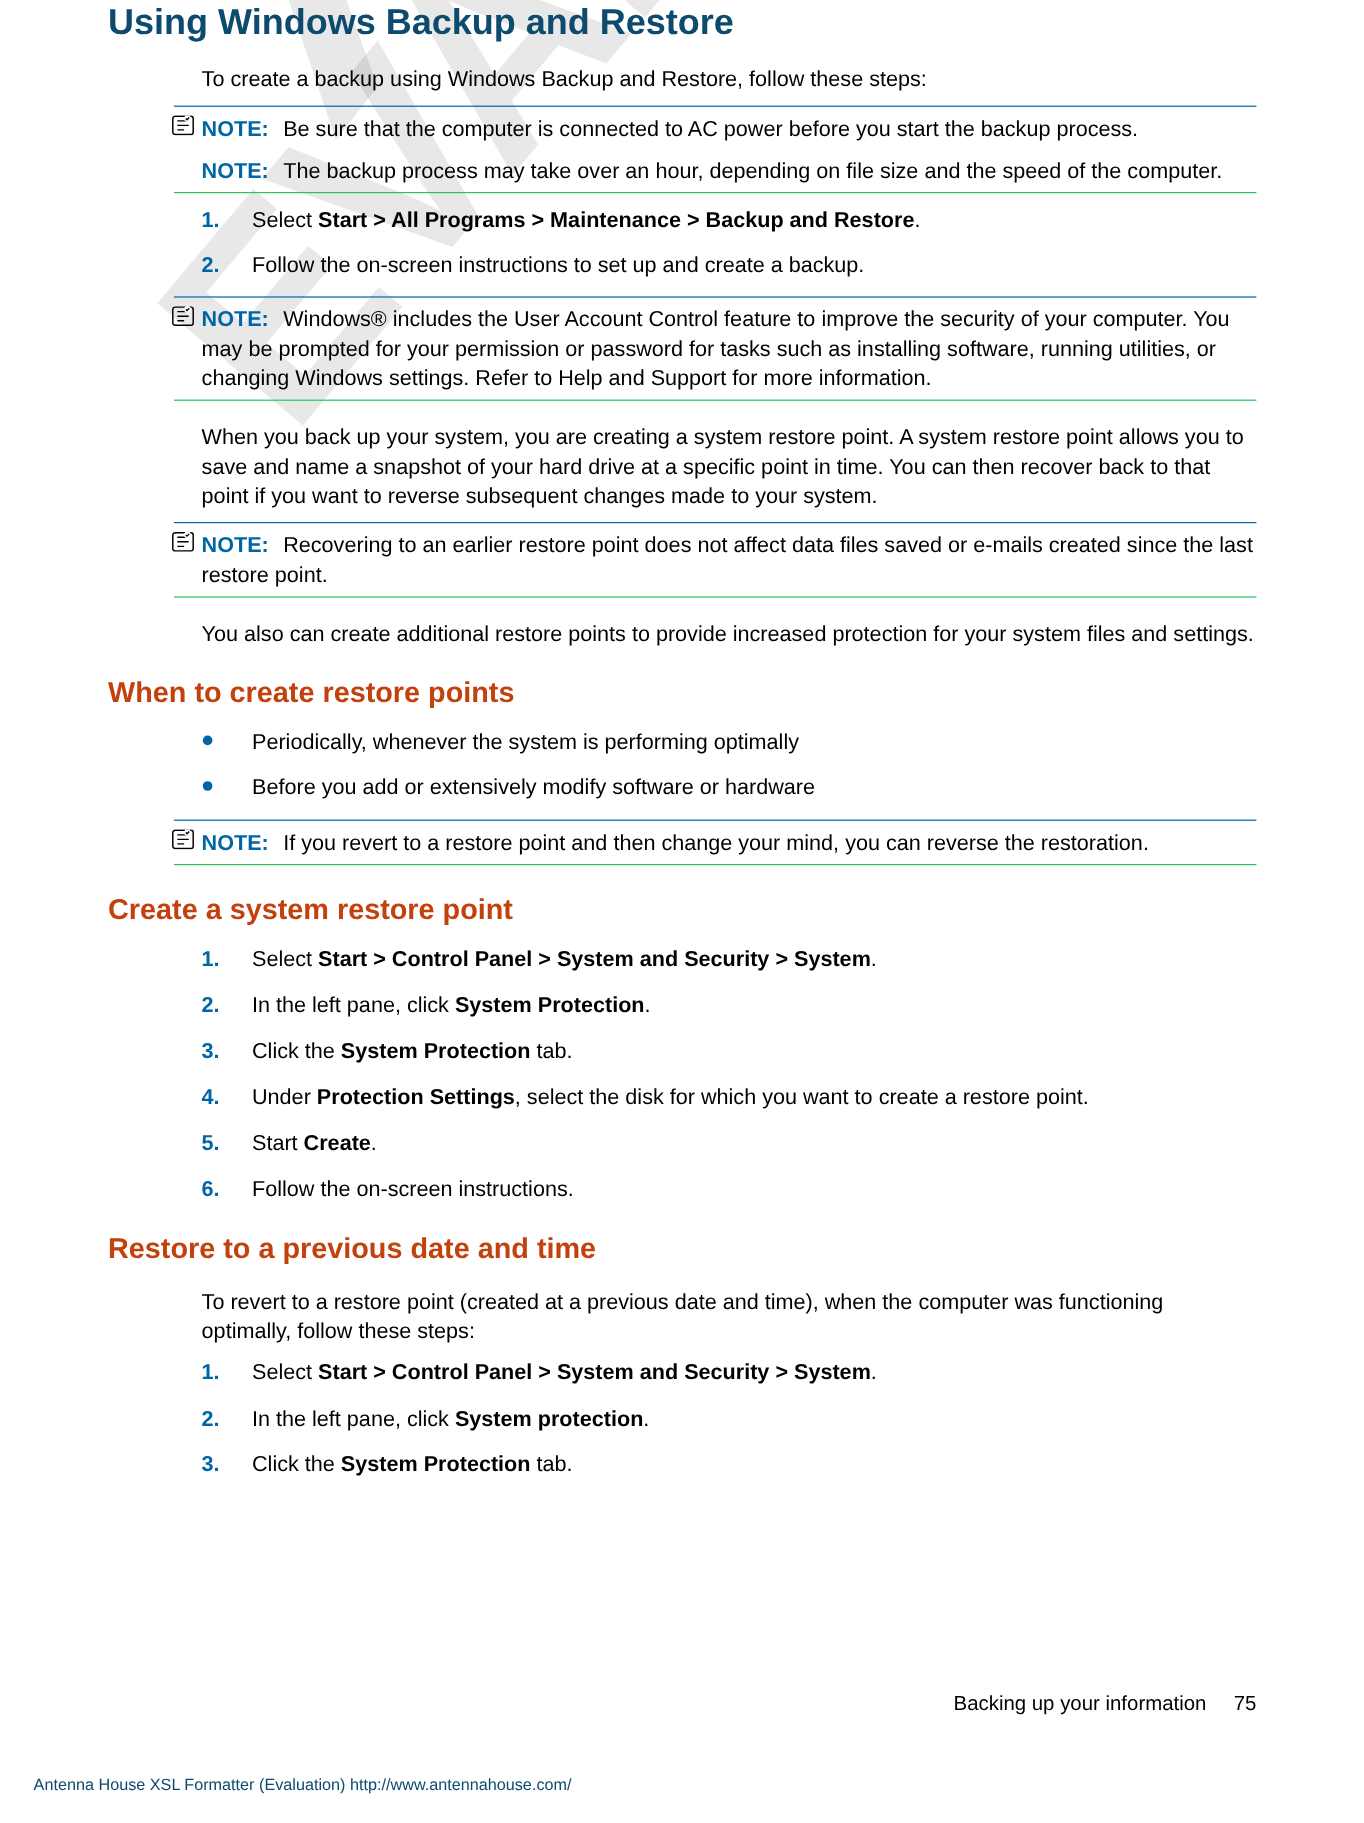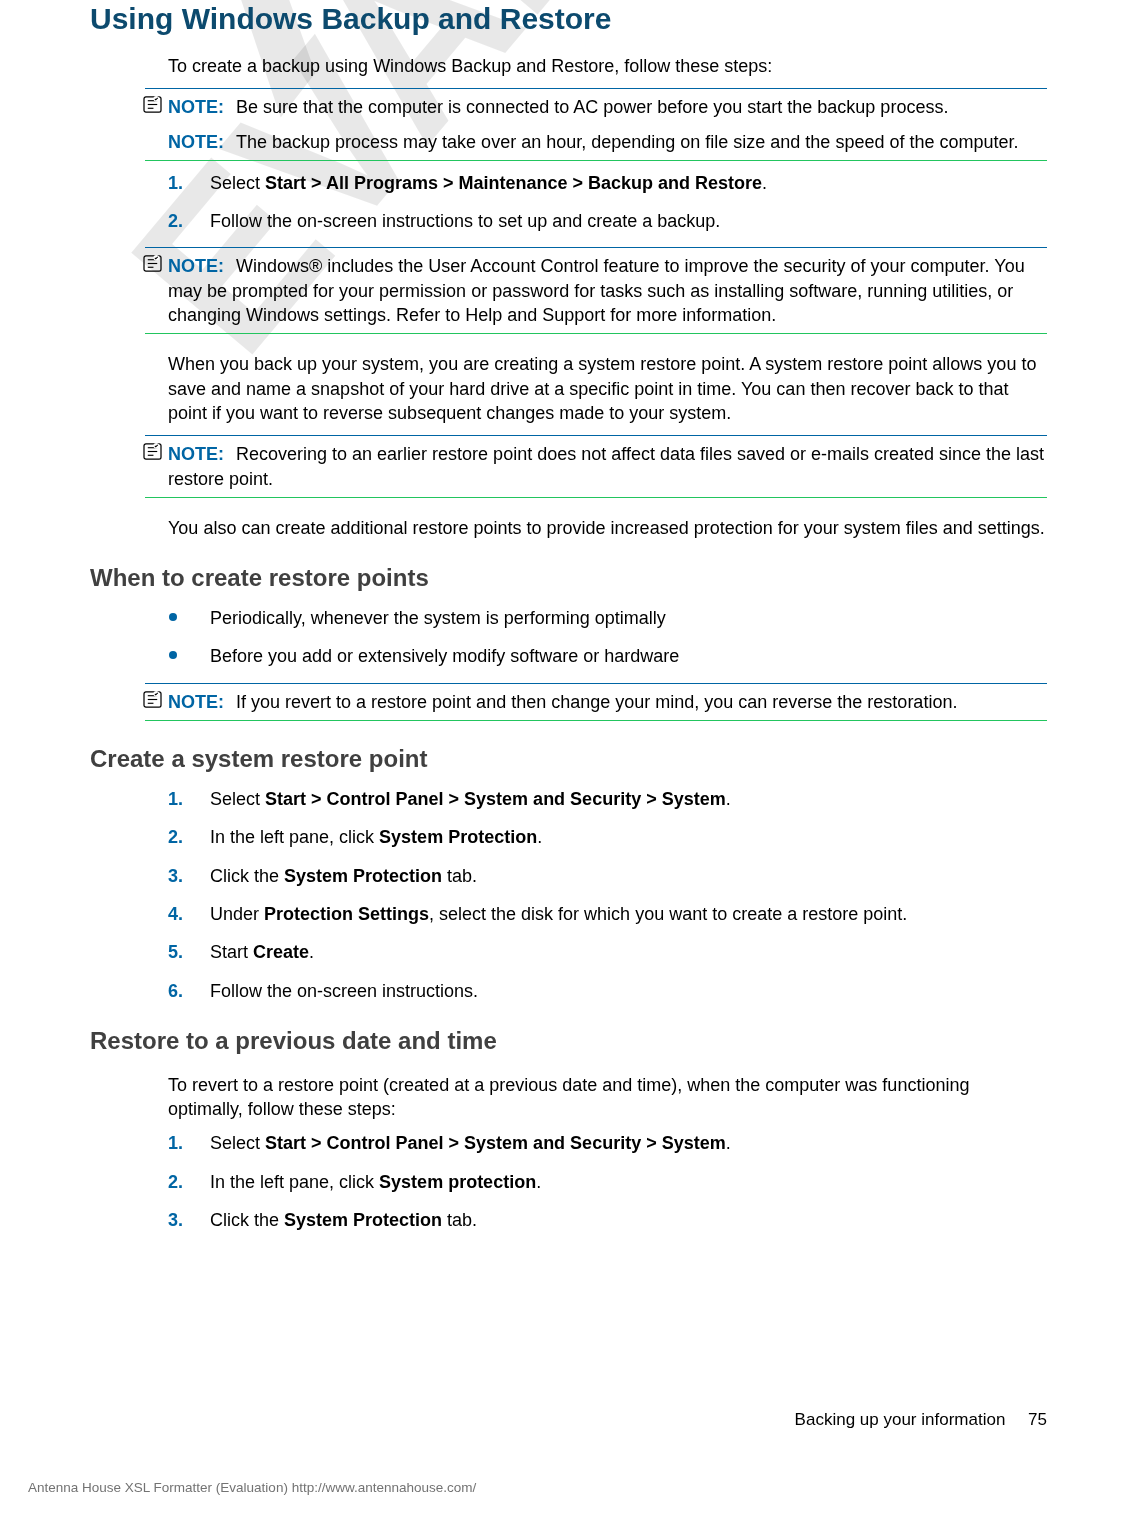--- a/index.html
+++ b/index.html
@@ -50,21 +50,21 @@
     padding-top: 0px;
   }
   h1.h-main {
     color: #0c4a6e;
     font-size: 30px;
     font-weight: bold;
     margin: 0 0 14px 0;
     padding-top: 2px;
   }
   h2.h-sub {
-    color: #404040;
+    color: #c2410c;
     font-size: 24px;
     font-weight: bold;
     margin: 24px 0 14px 0;
   }
   .body-text {
     margin-left: 78px;
     line-height: 1.35;
     margin-bottom: 10px;
   }
   .note-block {
@@ -134,21 +134,21 @@
     bottom: 89px;
     right: 90px;
     font-size: 17px;
   }
   .footer .pn { margin-left: 18px; }
   .generator {
     position: absolute;
     bottom: 24px;
     left: 28px;
     font-size: 13.5px;
-    color: #737373;
+    color: #0c4a6e;
   }
 </style>
 </head>
 <body>
 
 <div class="page">
 
   <div class="watermark wm1">XSL Formatter</div>
   <div class="watermark wm2">EVALUATION</div>
 

